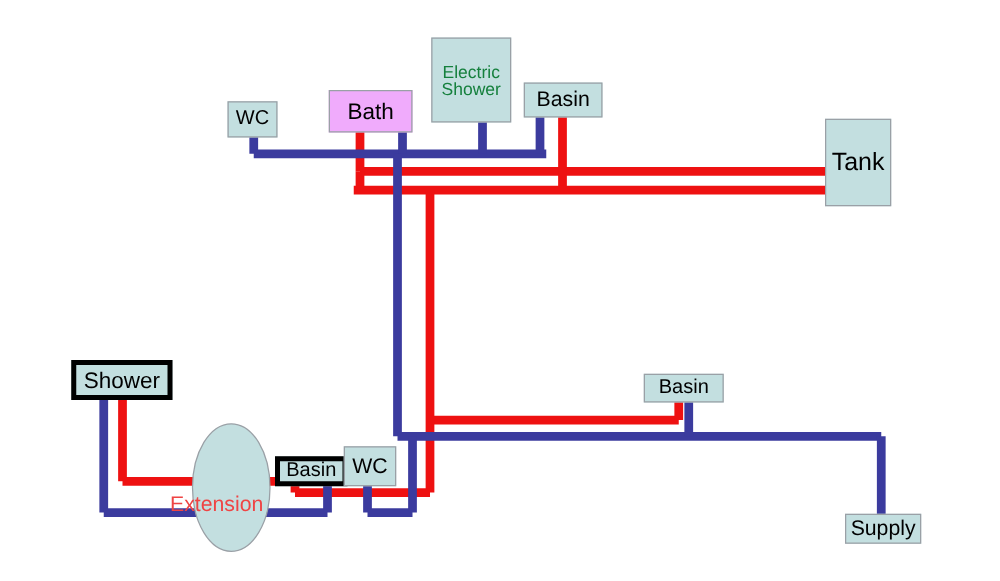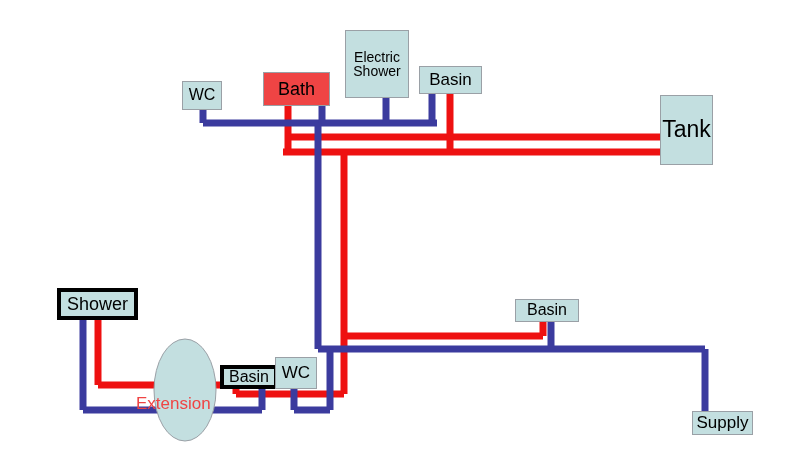--- a/index.html
+++ b/index.html
@@ -90,28 +90,28 @@
         <path d="M294,410 L330,410" stroke="#3b3b9e" stroke-width="7" fill="none" stroke-linecap="butt" stroke-linejoin="miter"></path>
         <path d="M330,410 L330,349" stroke="#3b3b9e" stroke-width="7" fill="none" stroke-linecap="butt" stroke-linejoin="miter"></path>
       </g>
     <g id="ellipse-group">
         <ellipse cx="185" cy="390" rx="31" ry="51" fill="#c3dfe0" stroke="#9aa0a6" stroke-width="1"></ellipse>
       </g>
   </svg>
 
   <div id="node-container">
       <div class="node-box" style="left: 182px; top: 81px; width: 40px; height: 29px; font-size: 16px; background: rgb(195, 223, 224); border-color: rgb(154, 160, 166); color: rgb(0, 0, 0);"><span>WC</span></div>
-      <div class="node-box" style="left: 263px; top: 72px; width: 67px; height: 34px; font-size: 18px; background: #ef4444; border-color: rgb(154, 160, 166); color: rgb(0, 0, 0);"><span>Bath</span></div>
-      <div class="node-box" style="left: 345px; top: 30px; width: 64px; height: 68px; font-size: 14px; background: rgb(195, 223, 224); border-color: rgb(154, 160, 166); color: #000000;"><span>Electric
+      <div class="node-box" style="left: 263px; top: 72px; width: 67px; height: 34px; font-size: 18px; background: #f0abfc; border-color: rgb(154, 160, 166); color: rgb(0, 0, 0);"><span>Bath</span></div>
+      <div class="node-box" style="left: 345px; top: 30px; width: 64px; height: 68px; font-size: 14px; background: rgb(195, 223, 224); border-color: rgb(154, 160, 166); color: #15803d;"><span>Electric
 Shower</span></div>
       <div class="node-box" style="left: 419px; top: 66px; width: 63px; height: 28px; font-size: 17px; background: rgb(195, 223, 224); border-color: rgb(154, 160, 166); color: rgb(0, 0, 0);"><span>Basin</span></div>
-      <div class="node-box" style="left: 660px; top: 95px; width: 53px; height: 70px; font-size: 23px; background: rgb(195, 223, 224); border-color: rgb(154, 160, 166); color: rgb(0, 0, 0);"><span>Tank</span></div>
+      <div class="node-box" style="left: 660px; top: 95px; width: 53px; height: 70px; font-size: 20px; background: rgb(195, 223, 224); border-color: rgb(154, 160, 166); color: rgb(0, 0, 0);"><span>Tank</span></div>
       <div class="node-box thick" style="left: 57px; top: 288px; width: 81px; height: 32px; font-size: 18px; background: rgb(195, 223, 224); color: rgb(0, 0, 0);"><span>Shower</span></div>
       <div class="node-box thick" style="left: 220px; top: 365px; width: 58px; height: 24px; font-size: 16px; background: rgb(195, 223, 224); color: rgb(0, 0, 0);"><span>Basin</span></div>
       <div class="node-box" style="left: 275px; top: 357px; width: 42px; height: 32px; font-size: 17px; background: rgb(195, 223, 224); border-color: rgb(154, 160, 166); color: rgb(0, 0, 0);"><span>WC</span></div>
       <div class="node-box" style="left: 515px; top: 299px; width: 64px; height: 23px; font-size: 16px; background: rgb(195, 223, 224); border-color: rgb(154, 160, 166); color: rgb(0, 0, 0);"><span>Basin</span></div>
-      <div class="node-box" style="left: 676px; top: 411px; width: 61px; height: 24px; font-size: 17px; background: rgb(195, 223, 224); border-color: rgb(154, 160, 166); color: rgb(0, 0, 0); margin-left: 16px;"><span>Supply</span></div>
+      <div class="node-box" style="left: 676px; top: 411px; width: 61px; height: 24px; font-size: 17px; background: rgb(195, 223, 224); border-color: rgb(154, 160, 166); color: rgb(0, 0, 0);"><span>Supply</span></div>
     </div>
   <div id="free-label-container">
       <div class="node-label-free" style="left: 136px; top: 394px; font-size: 17px;">Extension</div>
     </div>
 
 </div>
 
 </body></html>

